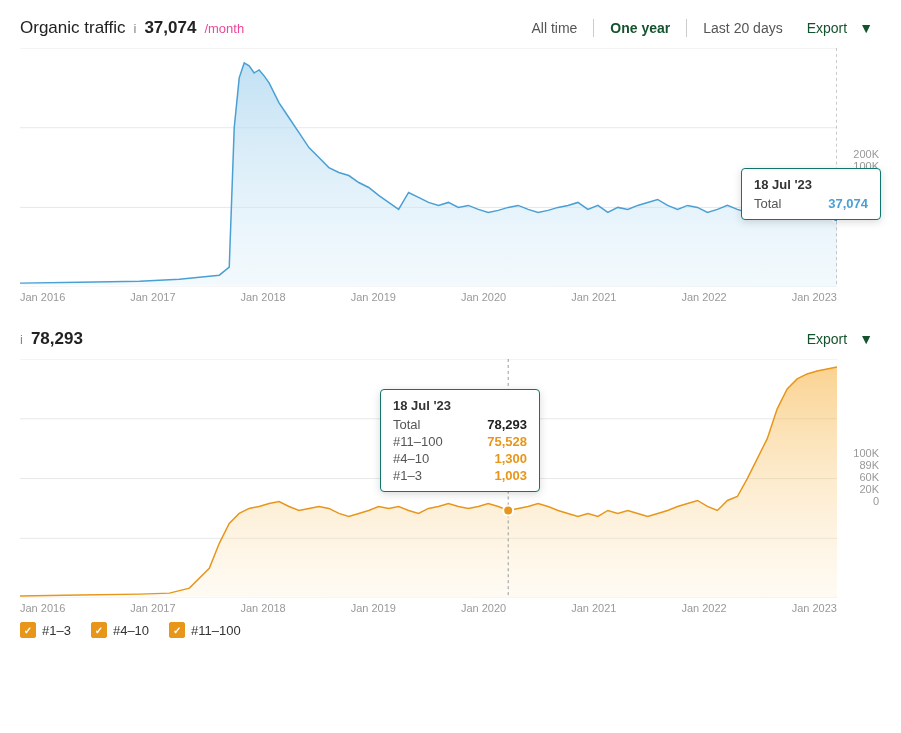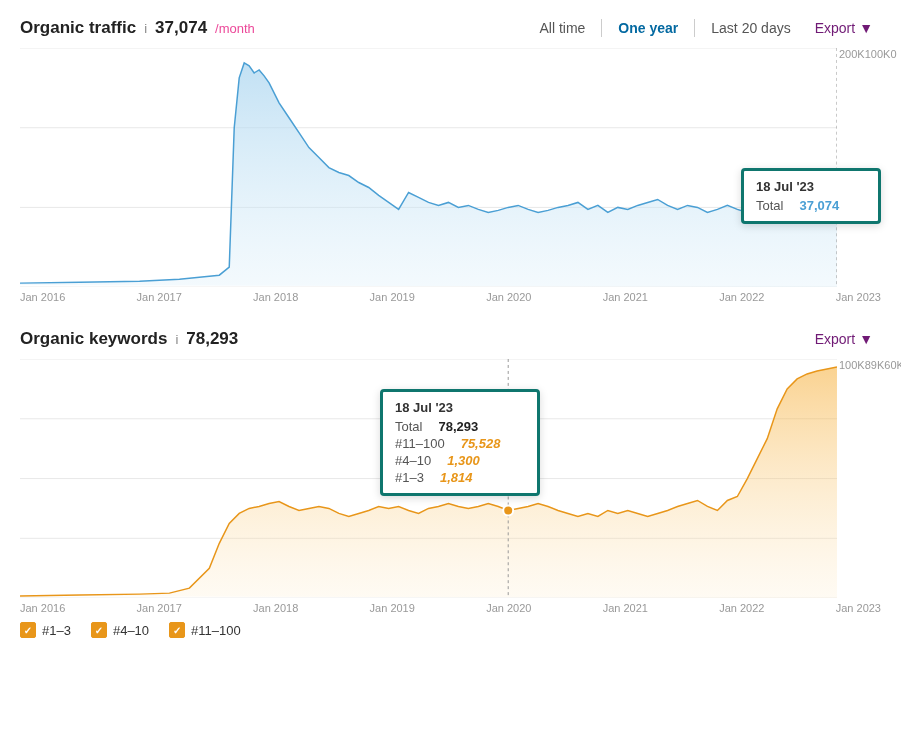--- a/index.html
+++ b/index.html
@@ -19,21 +19,21 @@
       justify-content: space-between;
       margin-bottom: 8px;
     }
     .section-title-group {
       display: flex;
       align-items: baseline;
       gap: 8px;
     }
     .section-title {
       font-size: 17px;
-      font-weight: 700;
+      font-weight: 400;
       color: #222;
     }
     .info-icon {
       font-size: 13px;
       color: #888;
       cursor: pointer;
     }
     .section-value {
       font-size: 17px;
       font-weight: 600;
@@ -53,40 +53,40 @@
     .time-btn {
       background: none;
       border: none;
       cursor: pointer;
       font-size: 14px;
       padding: 4px 10px;
       color: #555;
       border-radius: 3px;
     }
     .time-btn.active {
-      color: #0369a1;
+      color: #14532d;
       font-weight: 600;
     }
     .divider-v {
       width: 1px;
       height: 18px;
       background: #ccc;
       margin: 0 2px;
     }
 
     
     .export-btn {
       background: none;
       border: none;
       cursor: pointer;
       font-size: 14px;
-      color: #701a75;
+      color: #14532d;
       display: flex;
       align-items: center;
-      gap: 4px;
+      gap: 12px;
       padding: 4px 8px;
       border-radius: 3px;
     }
 
     
     .chart-container {
       position: relative;
       width: 100%;
       margin-bottom: 24px;
     }
@@ -95,73 +95,75 @@
       position: relative;
       width: 100%;
     }
 
     .y-labels {
       position: absolute;
       right: 0;
       top: 0;
       bottom: 20px;
       display: flex;
-      justify-content: space-between;
+      flex-direction: column;
+      justify-content: center;
       font-size: 11px;
       color: #999;
       text-align: right;
       padding-right: 2px;
       width: 42px;
     }
 
     .chart-inner {
       margin-right: 44px;
     }
 
     svg.chart-svg {
       width: 100%;
       display: block;
     }
 
     .x-labels {
       display: flex;
       justify-content: space-between;
+      margin-right: 44px;
       font-size: 11px;
       color: #999;
       padding-top: 4px;
     }
 
     
     .tooltip-box {
       position: absolute;
       background: #fff;
-      border: 3px solid #0f766e;
+      border: 1px solid #0f766e;
       border-radius: 4px;
       padding: 8px 12px;
       font-size: 13px;
       box-shadow: 0 2px 8px rgba(0,0,0,0.15);
       pointer-events: none;
       z-index: 10;
     }
     .tooltip-date {
       font-weight: 700;
       margin-bottom: 4px;
       font-size: 13px;
     }
     .tooltip-row {
       display: flex;
-      justify-content: flex-start;
+      justify-content: space-between;
       gap: 16px;
       font-size: 13px;
       margin-top: 2px;
     }
     .tooltip-label { color: #555; }
     .tooltip-value { font-weight: 700; }
     .tooltip-value.blue { color: #4a9fd4; }
-    .tooltip-value.orange { color: #e8961a; font-style: italic; }
+    .tooltip-value.orange { color: #e8961a; }
     .tooltip-value.dark { color: #222; }
 
     
     .legend {
       display: flex;
       gap: 20px;
       align-items: center;
       margin-top: 8px;
       font-size: 13px;
     }
@@ -416,21 +418,20 @@
       <span>Jan 2021</span>
       <span>Jan 2022</span>
       <span>Jan 2023</span>
     </div>
   </div>
 </div>
 
 <div class="chart-container">
   <div class="section-header">
     <div class="section-title-group">
-      <span class="section-title">Organic keywords</span>
       <span class="info-icon">i</span>
       <span class="section-value">78,293</span>
     </div>
     <button class="export-btn">
       <span>Export</span>
       <span>▼</span>
     </button>
   </div>
 
   <div class="chart-area">
@@ -616,21 +617,21 @@
         <div class="tooltip-row">
           <span class="tooltip-label">#11–100</span>
           <span class="tooltip-value orange">75,528</span>
         </div>
         <div class="tooltip-row">
           <span class="tooltip-label">#4–10</span>
           <span class="tooltip-value orange">1,300</span>
         </div>
         <div class="tooltip-row">
           <span class="tooltip-label">#1–3</span>
-          <span class="tooltip-value orange">1,814</span>
+          <span class="tooltip-value orange">1,003</span>
         </div>
       </div>
     </div>
 
     <div class="x-labels">
       <span>Jan 2016</span>
       <span>Jan 2017</span>
       <span>Jan 2018</span>
       <span>Jan 2019</span>
       <span>Jan 2020</span>

